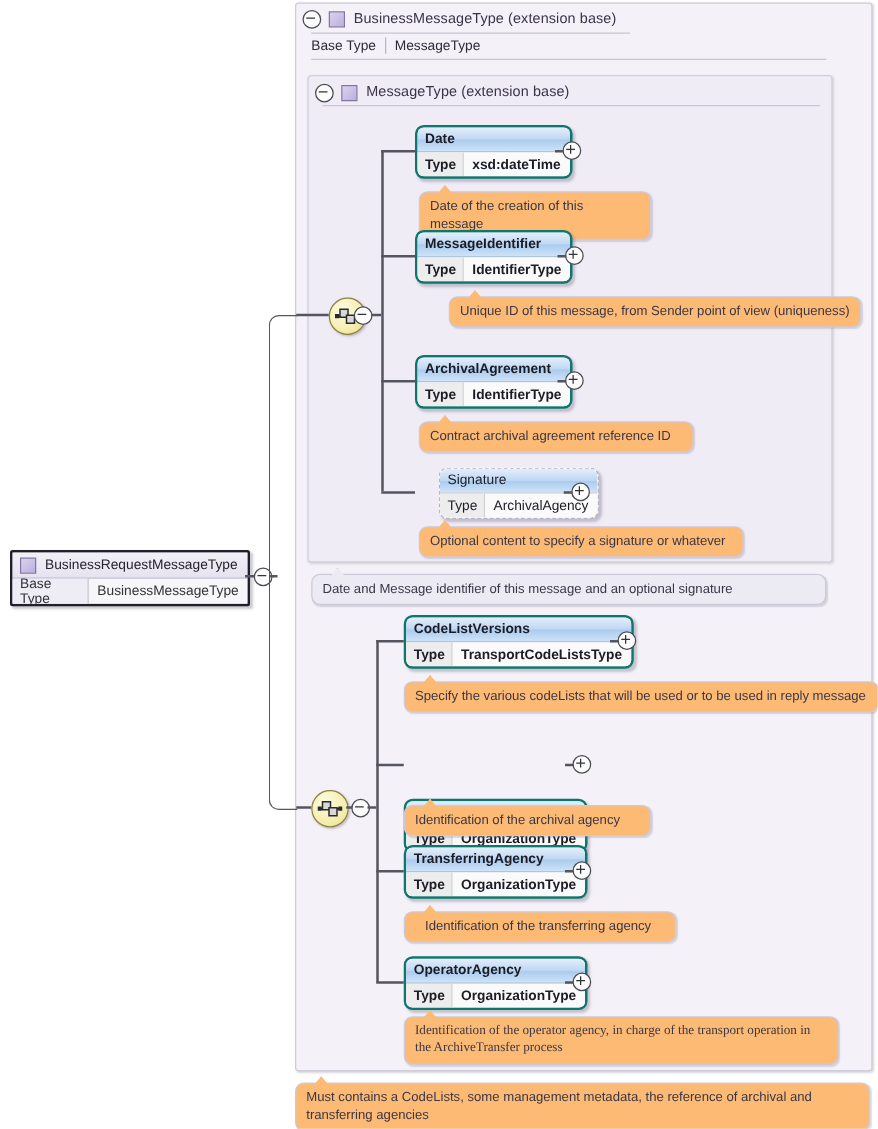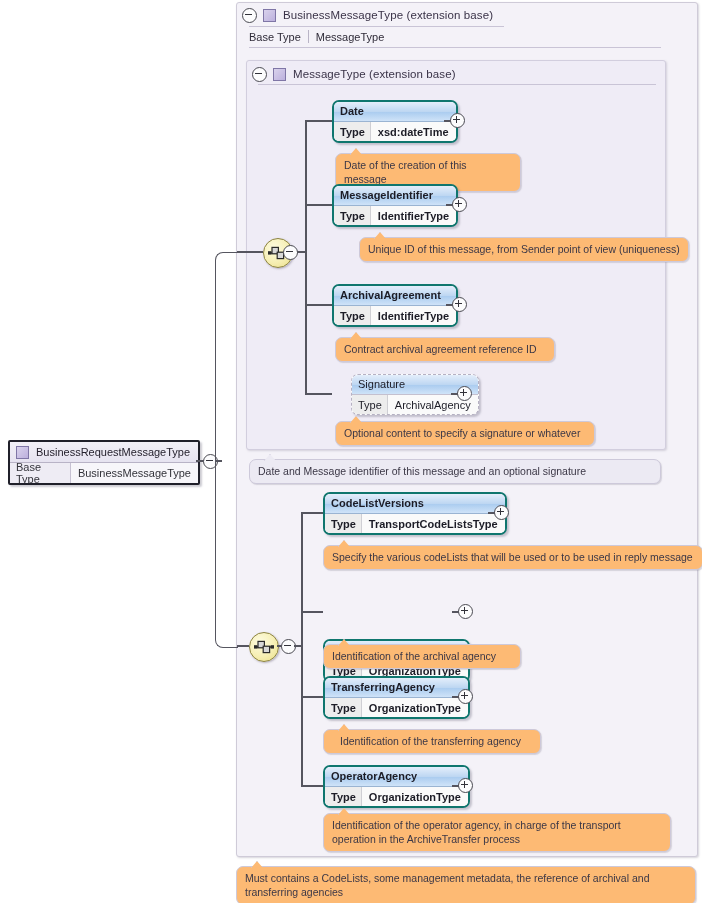--- a/index.html
+++ b/index.html
@@ -310,21 +310,21 @@
 
 <div class="elem req" style="left:323px;top:765px;">
   <div class="name">OperatorAgency</div>
   <div class="trow">
     <span class="tlabel">Type</span>
     <span class="tval">OrganizationType</span>
   </div>
 </div>
 <div class="circ plus" style="left:458px;top:778px;"></div>
 <div class="ln lnh" style="left:452px;top:785px;width:7px;"></div>
-<div class="anno" style="left:323px;top:813px;width:330px;">
+<div class="anno" style="left:323px;top:813px;width:330px;font-family:Liberation Serif, serif;">
   <span class="tail"></span>
   <span>Identification of the operator agency, in charge of the transport operation in the ArchiveTransfer process</span>
 </div>
 
 <div class="anno" style="left:236px;top:866px;width:442px;">
   <span class="tail"></span>
   <span>Must contains a CodeLists, some management metadata, the reference of archival and transferring agencies</span>
 </div>
 
 </body></html>

